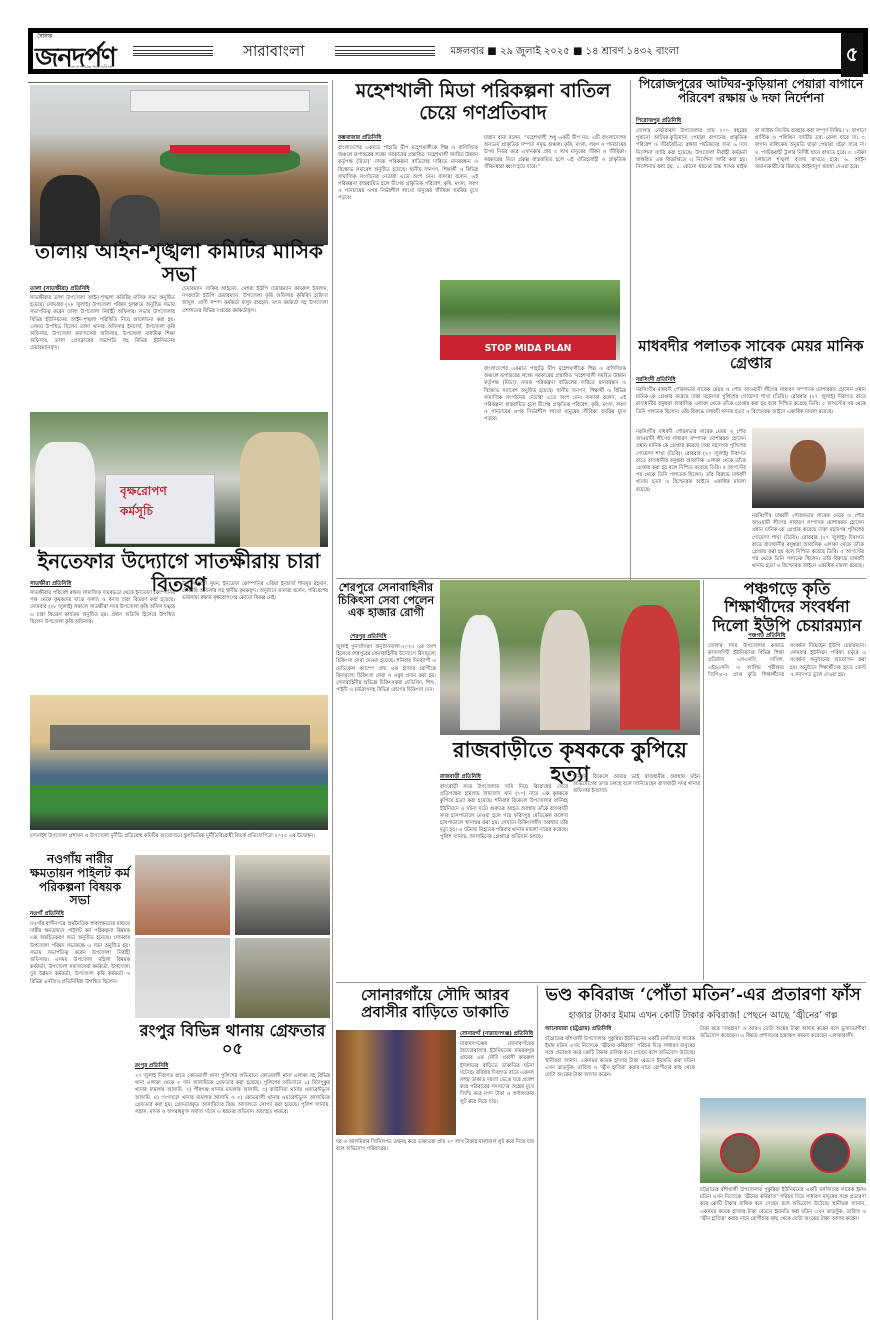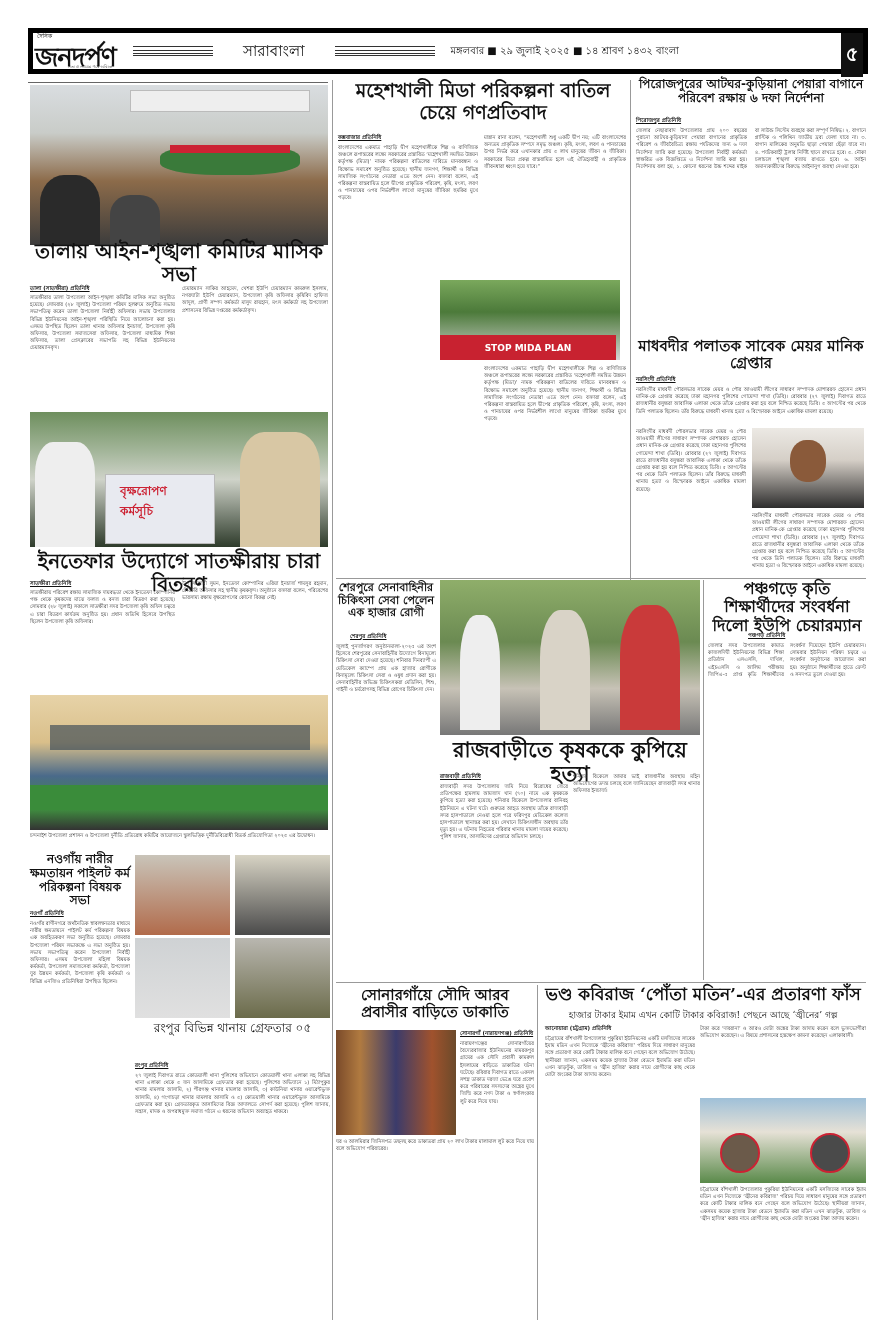--- a/index.html
+++ b/index.html
@@ -74,21 +74,21 @@
 <div class="caption" style="left:30px;top:832px;width:298px">চন্দনাইশ উপজেলা প্রশাসন ও উপজেলা দুর্নীতি প্রতিরোধ কমিটির আয়োজনে স্কুলভিত্তিক দুর্নীতিবিরোধী বিতর্ক প্রতিযোগিতা ২০২৫ এর উদ্বোধন।</div>
 
 <div class="hl" style="left:30px;top:853px;width:100px;font-size:12px;font-weight:bold">নওগাঁয় নারীর ক্ষমতায়ন পাইলট কর্ম পরিকল্পনা বিষয়ক সভা</div>
 <div class="byline" style="left:30px;top:910px">নওগাঁ প্রতিনিধি</div>
 <div class="text" style="left:30px;top:920px;width:100px;height:395px">নওগাঁর রাণীনগরে অর্থনৈতিক স্বাবলম্বনতার মাধ্যমে নারীর ক্ষমতায়নে পাইলট কর্ম পরিকল্পনা বিষয়ক এক অবহিতকরণ সভা অনুষ্ঠিত হয়েছে। সোমবার উপজেলা পরিষদ সভাকক্ষে এ সভা অনুষ্ঠিত হয়। সভায় সভাপতিত্ব করেন উপজেলা নির্বাহী অফিসার। এসময় উপজেলা মহিলা বিষয়ক কর্মকর্তা, উপজেলা সমাজসেবা কর্মকর্তা, উপজেলা যুব উন্নয়ন কর্মকর্তা, উপজেলা কৃষি কর্মকর্তা ও বিভিন্ন এনজিও প্রতিনিধিরা উপস্থিত ছিলেন।</div>
 
 <div class="img" style="left:135px;top:855px;width:95px;height:80px;background:linear-gradient(180deg,#c9c4b9,#b16b4b)"></div>
 <div class="img" style="left:235px;top:855px;width:95px;height:80px;background:linear-gradient(180deg,#d7d3c4,#4a4a4a)"></div>
 <div class="img" style="left:135px;top:938px;width:95px;height:80px;background:linear-gradient(180deg,#cfd2d4,#e0e0e0)"></div>
 <div class="img" style="left:235px;top:938px;width:95px;height:80px;background:linear-gradient(180deg,#b9b7b0,#6b6b4a)"></div>
-<div class="hl" style="left:135px;top:1022px;width:195px;font-size:12px;font-weight:normal">রংপুর বিভিন্ন থানায় গ্রেফতার ০৫</div>
+<div class="hl" style="left:135px;top:1022px;width:195px;font-size:16px;font-weight:bold">রংপুর বিভিন্ন থানায় গ্রেফতার ০৫</div>
 <div class="byline" style="left:135px;top:1062px">রংপুর প্রতিনিধি</div>
 <div class="text" style="left:135px;top:1072px;width:195px;height:245px">২৭ জুলাই দিবাগত রাতে কোতয়ালী থানা পুলিশের অভিযানে কোতয়ালী থানা এলাকা সহ বিভিন্ন থানা এলাকা থেকে ৫ জন আসামিকে গ্রেফতার করা হয়েছে। পুলিশের অভিযানে ১) মিঠাপুকুর থানার মামলার আসামি, ২) পীরগঞ্জ থানার মামলার আসামি, ৩) কাউনিয়া থানার ওয়ারেন্টভুক্ত আসামি, ৪) গংগাচড়া থানার মামলার আসামি ও ৫) কোতয়ালী থানার ওয়ারেন্টভুক্ত আসামিকে গ্রেফতার করা হয়। গ্রেফতারকৃত আসামিদের বিজ্ঞ আদালতে সোপর্দ করা হয়েছে। পুলিশ জানায়, সন্ত্রাস, মাদক ও অপরাধমুক্ত সমাজ গঠনে এ ধরনের অভিযান অব্যাহত থাকবে।</div>
 
 <div class="vline" style="left:332px;top:80px;height:1240px"></div>
 
 <div class="hl" style="left:338px;top:80px;width:290px;font-size:19px;font-weight:bold">মহেশখালী মিডা পরিকল্পনা বাতিল চেয়ে গণপ্রতিবাদ</div>
 <div class="byline" style="left:338px;top:134px">কক্সবাজার প্রতিনিধি</div>
 <div class="text" style="left:338px;top:144px;width:140px;height:430px">বাংলাদেশের একমাত্র পাহাড়ি দ্বীপ মহেশখালীকে শিল্প ও বাণিজ্যিক অঞ্চলে রূপান্তরের লক্ষ্যে সরকারের প্রস্তাবিত ‘মহেশখালী সমন্বিত উন্নয়ন কর্তৃপক্ষ (মিডা)’ নামক পরিকল্পনা বাতিলের দাবিতে মানববন্ধন ও বিক্ষোভ সমাবেশ অনুষ্ঠিত হয়েছে। স্থানীয় জনগণ, শিক্ষার্থী ও বিভিন্ন সামাজিক সংগঠনের নেতারা এতে অংশ নেন। বক্তারা বলেন, এই পরিকল্পনা বাস্তবায়িত হলে দ্বীপের প্রাকৃতিক পরিবেশ, কৃষি, মৎস্য, লবণ ও পানচাষের ওপর নির্ভরশীল লাখো মানুষের জীবিকা হুমকির মুখে পড়বে।</div>
 <div class="text" style="left:484px;top:134px;width:142px;height:142px">মান্নান রানা বলেন, “মহেশখালী শুধু একটি দ্বীপ নয়; এটি বাংলাদেশের অন্যতম প্রাকৃতিক সম্পদে সমৃদ্ধ অঞ্চল। কৃষি, মৎস্য, লবণ ও পানচাষের উপর নির্ভর করে এখানকার প্রায় ৫ লাখ মানুষের জীবন ও জীবিকা। সরকারের মিডা প্রকল্প বাস্তবায়িত হলে এই ঐতিহ্যবাহী ও প্রাকৃতিক জীবনধারা ধ্বংস হয়ে যাবে।”</div>
 

